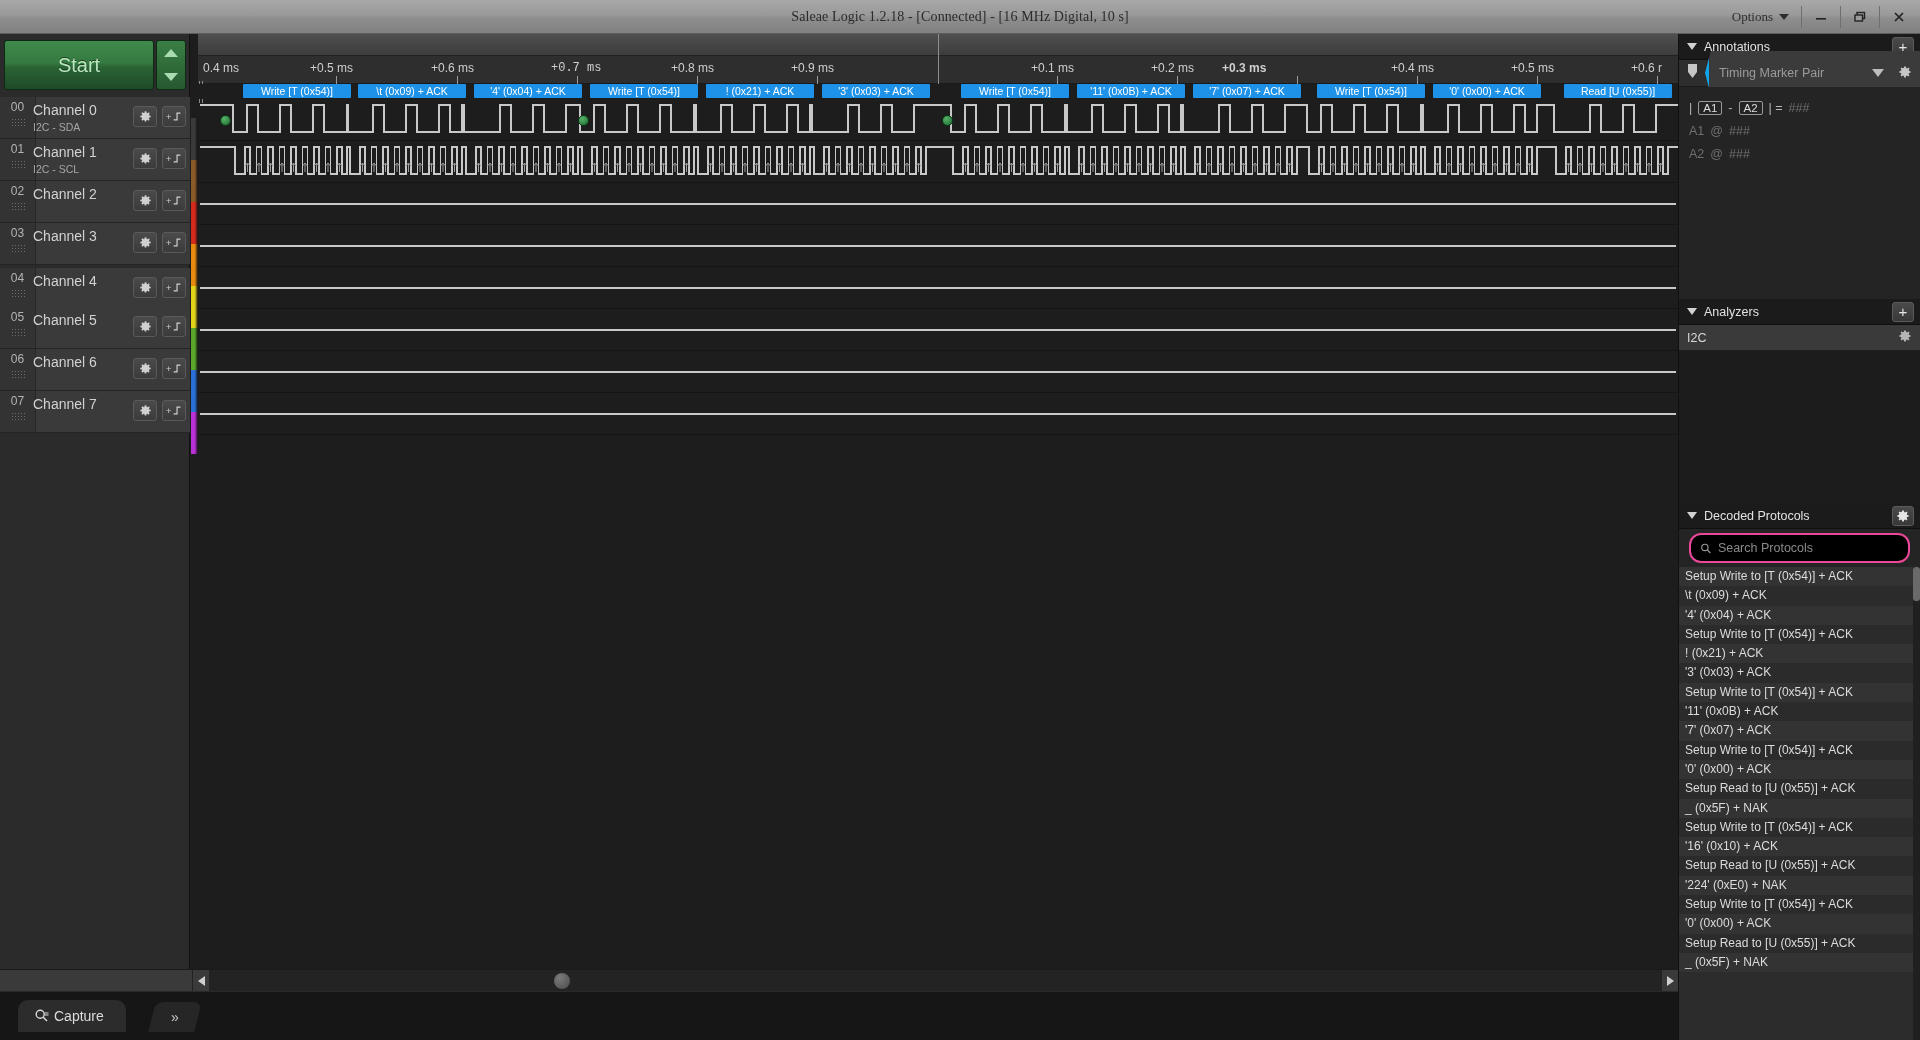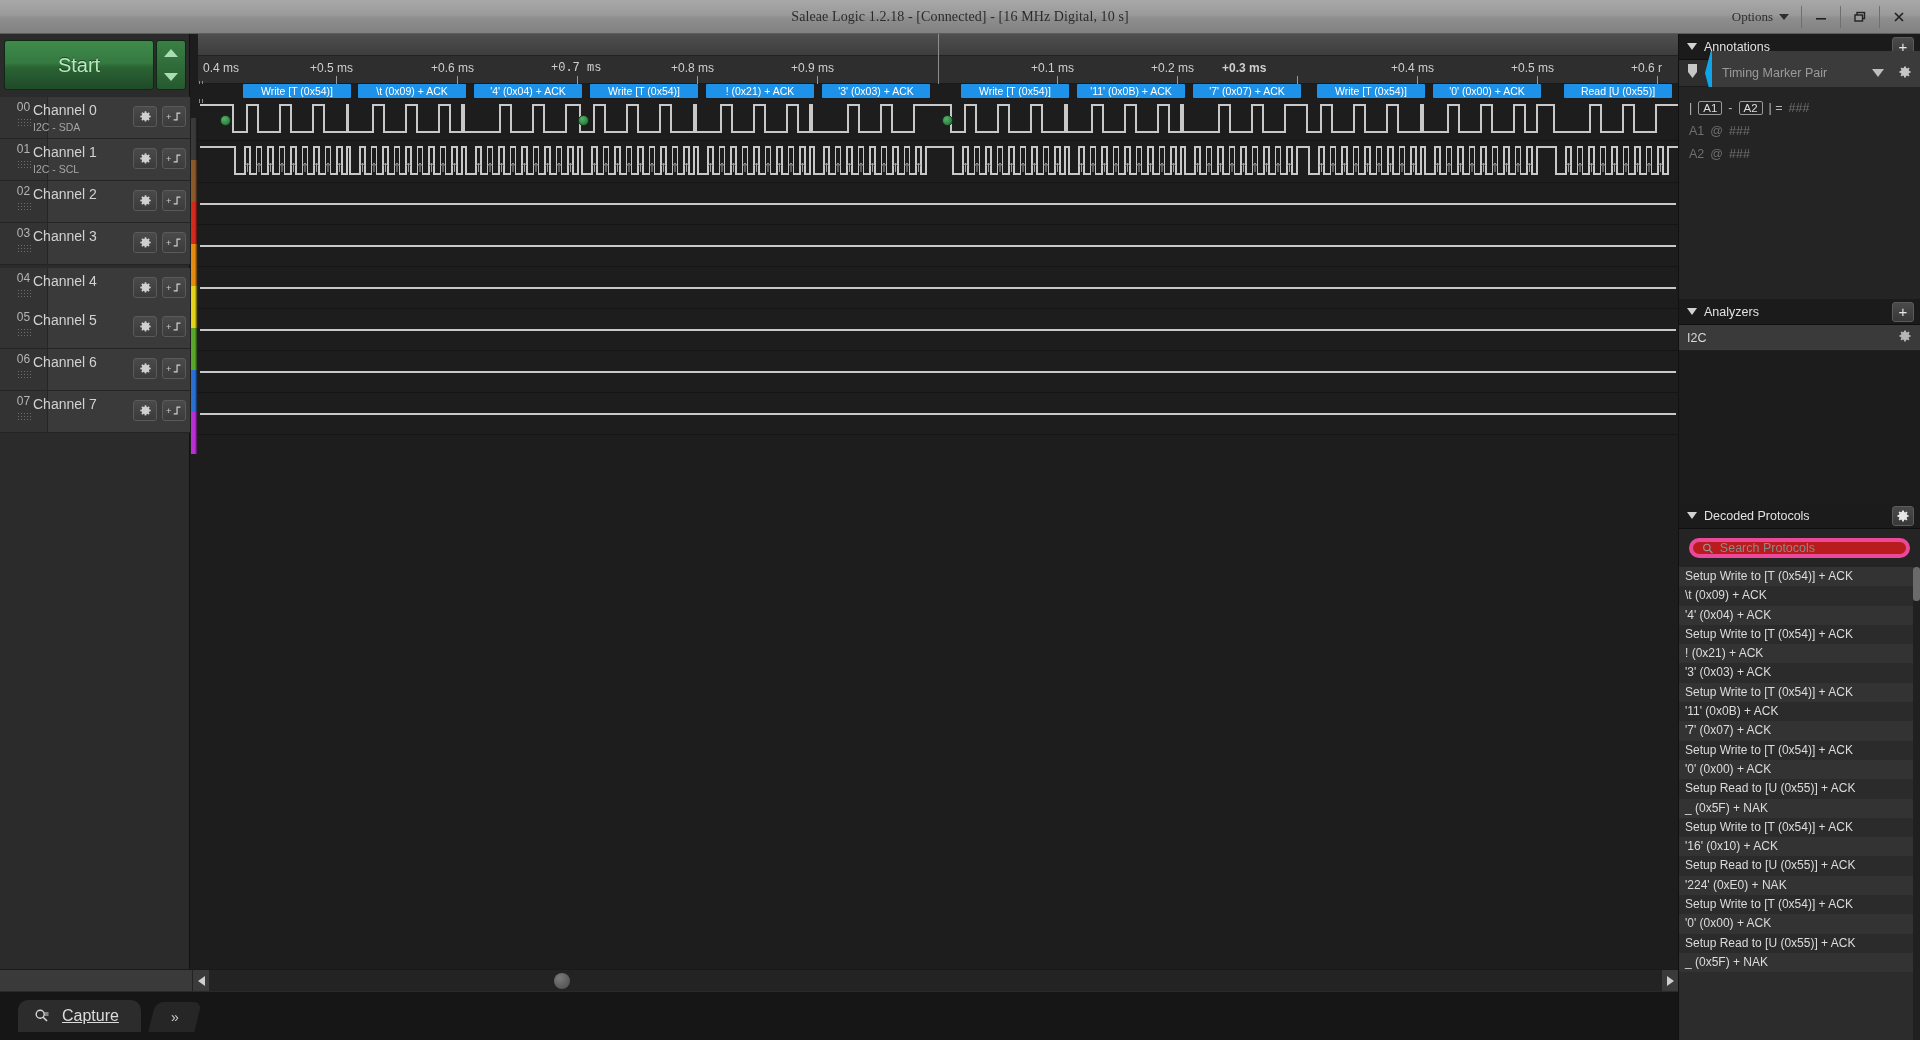--- a/index.html
+++ b/index.html
@@ -44,21 +44,21 @@
     color:#b9e8bf; font-size:20px; display:flex; align-items:center; justify-content:center;
     cursor:pointer; text-shadow:0 -1px 0 rgba(0,0,0,.5);
   }
   #start-spin { width:30px; margin-left:2px; border:1px solid #0d2a12; border-radius:3px;
     background: linear-gradient(to bottom, #3a7f45 0%, #26592f 100%); display:flex;
     flex-direction:column; align-items:center; justify-content:space-around; cursor:pointer; }
   .spin-up { width:0;height:0;border-left:7px solid transparent;border-right:7px solid transparent;border-bottom:8px solid #a9dcb1; }
   .spin-dn { width:0;height:0;border-left:7px solid transparent;border-right:7px solid transparent;border-top:8px solid #a9dcb1; }
 
   .chan-row { position:absolute; left:0; width:190px; height:42px; background:#3a3a3a; border-bottom:1px solid #242424; }
-  .chan-num-cell { position:absolute; left:0; top:0; width:48px; height:41px; background:#333; border-right:1px solid #262626; }
+  .chan-num-cell { position:absolute; left:0; top:0; width:36px; height:41px; background:#333; border-right:1px solid #262626; }
   .chan-num { color:#b4b4b4; font-size:12px; text-align:center; padding-top:3px; }
   .grip { width:14px; height:9px; margin:4px auto 0;
     background-image: radial-gradient(#777 40%, transparent 41%);
     background-size: 3px 3px; opacity:.85; }
   .chan-name { position:absolute; left:33px; top:5px; font-size:14px; color:#d2d2d2; }
   .chan-sub { position:absolute; left:33px; top:24px; font-size:10.5px; color:#a6a6a6; }
   .chan-btn {
     position:absolute; top:9px; width:24px; height:21px; border:1px solid #5a5a5a; border-radius:3px;
     background: linear-gradient(to bottom,#4a4a4a,#3b3b3b); display:flex; align-items:center; justify-content:center;
     cursor:pointer; color:#cfcfcf;
@@ -107,22 +107,22 @@
   .arrow-left { width:0;height:0;border-top:5px solid transparent;border-bottom:5px solid transparent;border-right:7px solid #cfcfcf; }
   .arrow-right { width:0;height:0;border-top:5px solid transparent;border-bottom:5px solid transparent;border-left:7px solid #cfcfcf; }
   #hs-track { position:absolute; left:209px; top:0; width:1453px; height:21px; background:#232323; }
   #hs-thumb { position:absolute; left:345px; top:3px; width:16px; height:16px; border-radius:50%;
     background: radial-gradient(circle at 35% 30%, #7a7a7a, #4a4a4a); cursor:pointer; }
   #hs-arrow-r { position:absolute; left:1662px; top:0; width:16px; height:21px; display:flex; align-items:center; justify-content:center; cursor:pointer; background:#3a3a3a;}
 
   
   #bottombar { position:absolute; left:0; top:957px; width:1678px; height:49px; background:#161616; border-top:1px solid #2a2a2a; }
   #capture-tab { position:absolute; left:18px; top:8px; height:32px; padding:0 22px 0 16px;
-    background:#2c2c2c; border-radius:10px 10px 0 0; display:flex; align-items:center; gap:12px;
-    color:#dcdcdc; font-size:16px; cursor:pointer;text-decoration:underline; }
+    background:#2c2c2c; border-radius:10px 10px 0 0; display:flex; align-items:center; gap:4px;
+    color:#dcdcdc; font-size:14px; cursor:pointer; }
   #chev-tab { position:absolute; left:152px; top:10px; height:30px; width:46px; background:#262626;
     border-radius:8px 8px 0 0; display:flex; align-items:center; justify-content:center; color:#c9c9c9;
     font-size:14px; cursor:pointer; transform: skewX(-14deg); }
   #chev-tab span { transform: skewX(14deg); }
 
   
   #sidebar { position:absolute; left:1678px; top:0; width:242px; height:1006px; background:#242424; border-left:1px solid #111; }
   .panel-head { position:relative; height:26px; background:#1b1b1b; border-bottom:1px solid #0f0f0f;
     display:flex; align-items:center; padding-left:8px; }
   .tri { width:0;height:0;border-left:5px solid transparent;border-right:5px solid transparent;border-top:7px solid #d2d2d2; margin-right:7px; cursor:pointer;}
@@ -130,38 +130,38 @@
   .plus-btn { position:absolute; right:6px; top:3px; width:22px; height:20px; border:1px solid #5b5b5b;
     border-radius:3px; background: linear-gradient(to bottom,#4a4a4a,#383838); color:#e6e6e6;
     font-size:15px; line-height:18px; text-align:center; cursor:pointer; }
   .gear-btn { position:absolute; right:6px; top:3px; width:22px; height:20px; border:1px solid #5b5b5b;
     border-radius:3px; background: linear-gradient(to bottom,#4a4a4a,#383838); color:#e6e6e6;
     display:flex; align-items:center; justify-content:center; cursor:pointer; }
 
   #marker-row { position:relative; height:27px; background:#2e2e2e; border-bottom:1px solid #1b1b1b; display:flex; align-items:center; }
   #marker-pin { width:26px; text-align:center; color:#c6c6c6; font-size:13px; }
   #marker-select { flex:1; height:45px; display:flex; align-items:center; padding-left:10px;
-    color:#9b9b9b; font-size:12.5px; background:#3b3b3b; border-left:7px solid #0ea5e9; cursor:pointer;
+    color:#9b9b9b; font-size:12.5px; background:#3b3b3b; border-left:4px solid #0ea5e9; cursor:pointer;
     clip-path: polygon(6px 0, 100% 0, 100% 100%, 6px 100%, 0 50%); }
   #marker-caret { position:absolute; right:36px; top:9px; width:0;height:0;
     border-left:6px solid transparent;border-right:6px solid transparent;border-top:8px solid #bdbdbd; cursor:pointer;}
   #marker-gear { position:absolute; right:8px; top:5px; color:#c6c6c6; cursor:pointer; }
 
   #marker-body { position:relative; height:212px; background:#242424; padding:14px 0 0 10px; }
   .mk-line { font-size:12.5px; color:#b9b9b9; margin-bottom:9px; display:flex; align-items:center; gap:6px; }
   .mk-box { border:1px solid #9a9a9a; border-radius:2px; padding:0px 4px; color:#dcdcdc; font-size:11.5px; cursor:pointer; }
   .mk-dim { color:#6f6f6f; }
 
   #analyzer-item { position:relative; height:26px; background:#3a3a3a; display:flex; align-items:center;
     padding-left:8px; color:#d8d8d8; font-size:12.5px; cursor:pointer; border-bottom:1px solid #1f1f1f;}
   #analyzer-item .it-gear { position:absolute; right:8px; top:4px; color:#b5b5b5; }
   #analyzer-blank { height:152px; background:#1c1c1c; }
 
   #search-wrap { height:38px; background:#242424; display:flex; align-items:center; padding:0 10px; }
-  #search-box { flex:1; height:20px; border-radius:12px; background:#b91c1c; border:4px solid #ec4899;
+  #search-box { flex:1; height:30px; border-radius:12px; background:#000000; border:2px solid #ec4899;
     display:flex; align-items:center; padding-left:9px; gap:6px; cursor:text; }
   #search-box input { background:transparent; border:none; outline:none; color:#cfcfcf; font-size:12.5px;
     font-family:"Liberation Sans", sans-serif; width:100%; }
   #search-box input::placeholder { color:#8a8a8a; }
 
   #proto-list { position:relative; height:502px; overflow:hidden; background:#2c2c2c; }
   .proto-item { height:19.3px; line-height:19.3px; padding-left:6px; font-size:12px; color:#dcdcdc;
     white-space:nowrap; overflow:hidden; cursor:pointer; }
   .proto-item.odd { background:#333333; }
   .proto-item.even { background:#2b2b2b; }

